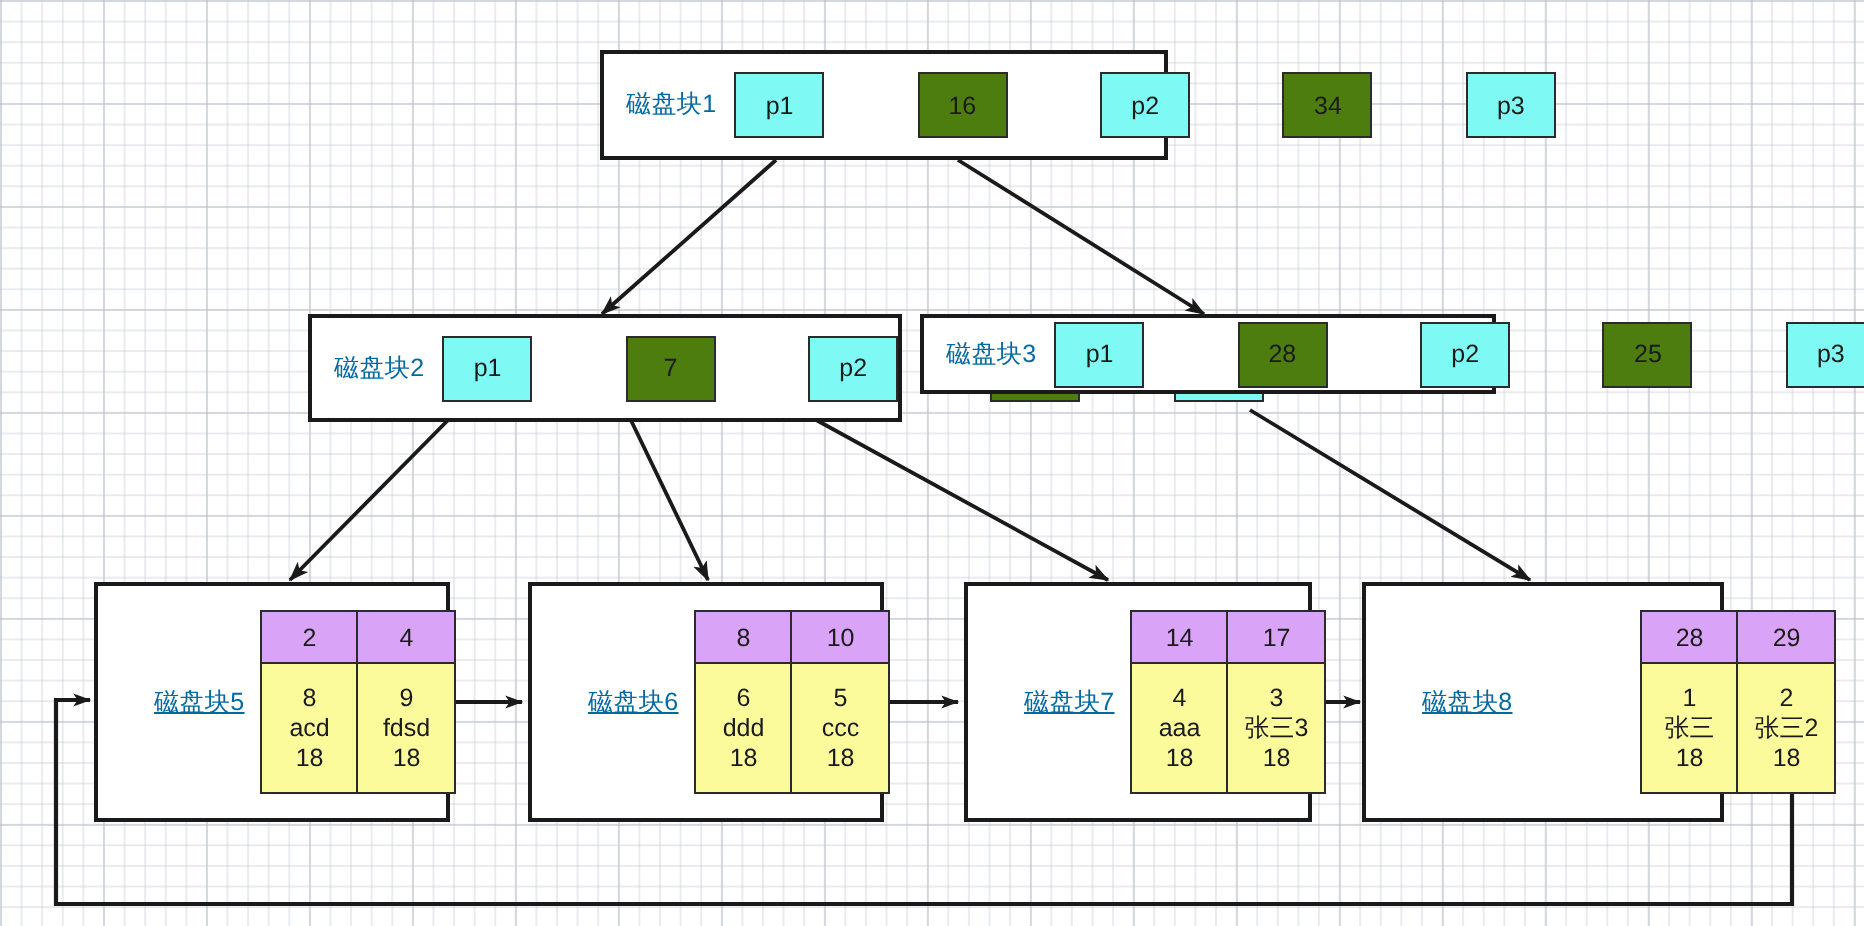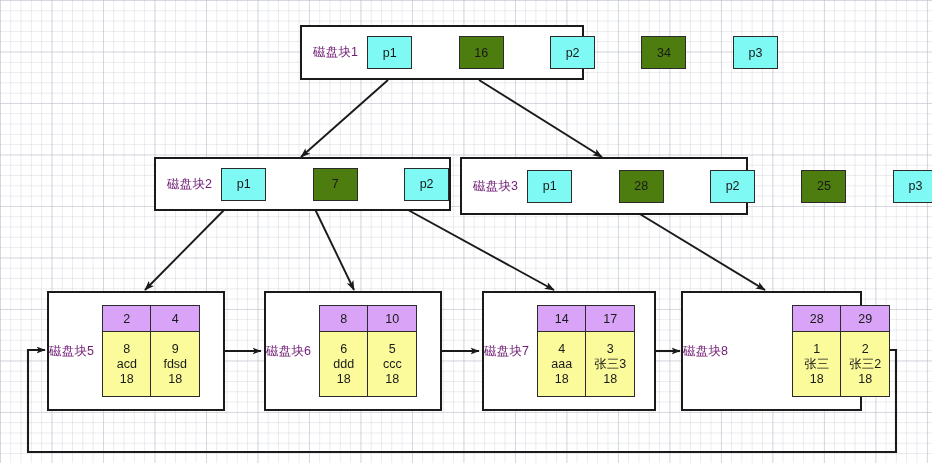--- a/index.html
+++ b/index.html
@@ -29,41 +29,41 @@
     position:absolute;
     box-sizing:border-box;
     background:#ffffff;
     border:2px solid #1a1a1a;
     display:flex;
     align-items:center;
     z-index:3;
   }
   .node-label{
     font-size:12.5px;
-    color:#701a75;
+    color:#0369a1;
     white-space:nowrap;
     letter-spacing:.2px;
   }
   
   .inner .node-label{margin-left:11px;margin-right:9px;}
   .cells{display:flex;gap:48px;}
   .cell{
     box-sizing:border-box;
     border:1.6px solid #2b2b2b;
     width:45px;height:33px;
     display:flex;align-items:center;justify-content:center;
     font-size:12.5px;
     color:#1a1a1a;
     margin-right:-1.6px;
   }
   .cell.ptr{background:#7ef9f3;}
   .cell.key{background:#4d7c0f;}
   
   .leaf{flex-direction:row;}
-  .leaf .node-label{margin-left:0;}
+  .leaf .node-label{margin-left:28px;text-decoration:underline;}
   .leaf-table{
     display:flex;
     margin-left:8px;
   }
   .leaf-col{
     display:flex;flex-direction:column;
     width:49px;
   }
   .lk{
     box-sizing:border-box;
@@ -160,21 +160,21 @@
     <span class="node-label">磁盘块2</span>
     <div class="cells">
       <div class="cell ptr">p1</div>
       <div class="cell key">7</div>
       <div class="cell ptr">p2</div>
       <div class="cell key">11</div>
       <div class="cell ptr">p3</div>
     </div>
   </div>
 
-  <div class="node inner" style="left:460px;top:157px;width:288px;height:58px;">
+  <div class="node inner" style="left:460px;top:157px;width:288px;height:40px;">
     <span class="node-label">磁盘块3</span>
     <div class="cells">
       <div class="cell ptr">p1</div>
       <div class="cell key">28</div>
       <div class="cell ptr">p2</div>
       <div class="cell key">25</div>
       <div class="cell ptr">p3</div>
     </div>
   </div>
 

